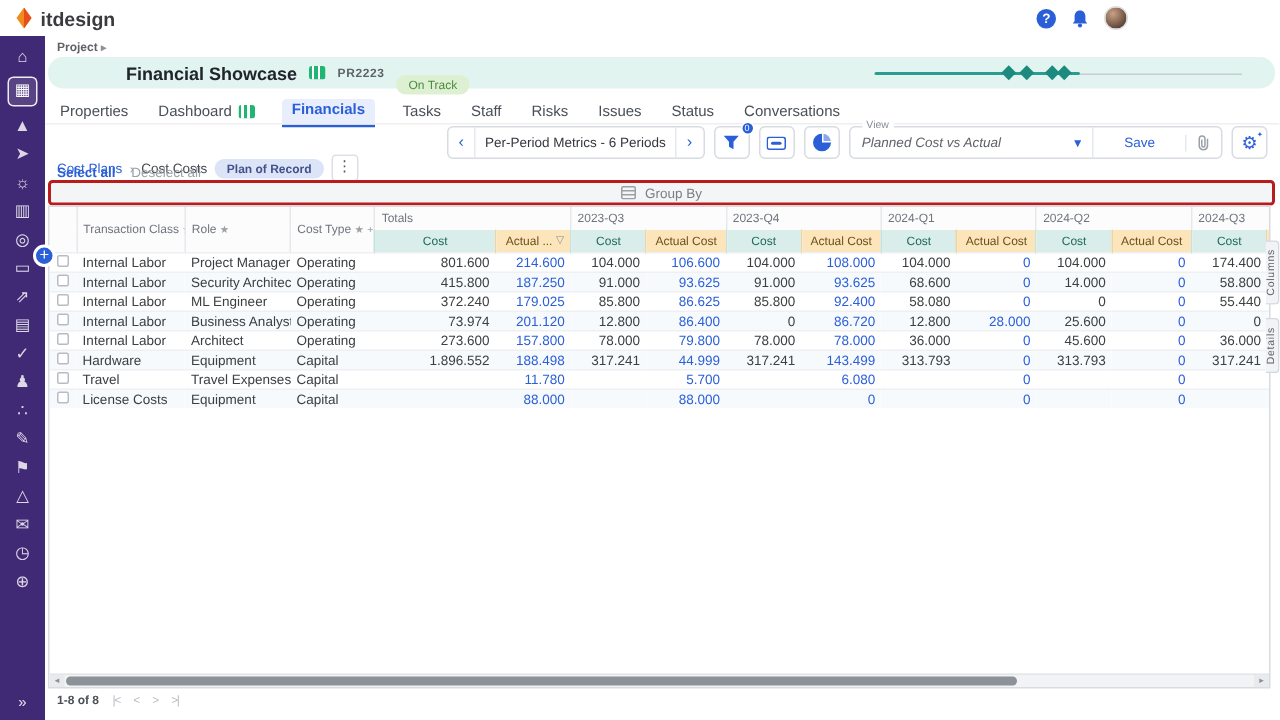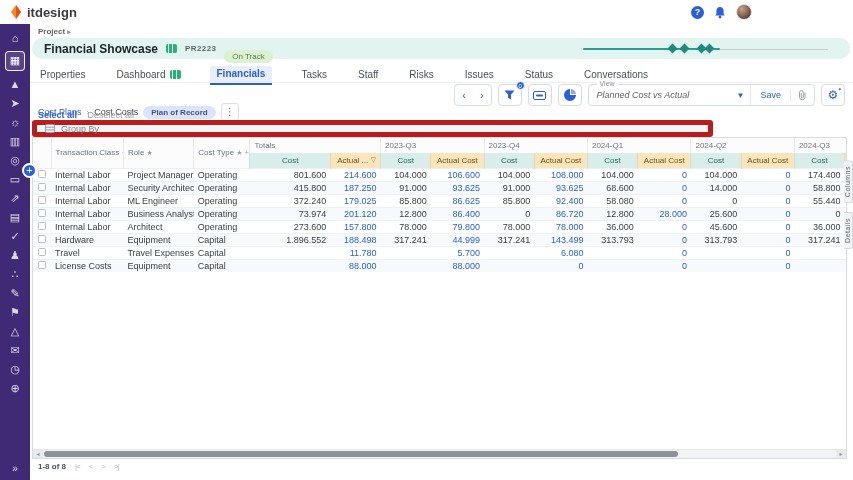--- a/index.html
+++ b/index.html
@@ -19,31 +19,31 @@
     text-align:center; cursor:pointer; }
   .side-ic.active { width:20px; height:20px; line-height:17px; border:1.5px solid rgba(255,255,255,.9);
     border-radius:4px; background:rgba(255,255,255,.12); color:#fff; }
   .side-expand { position:absolute; bottom:6px; left:0; width:30px; text-align:center;
     color:rgba(255,255,255,.85); font-size:10px; cursor:pointer; }
   .main { position:absolute; left:30px; top:24px; width:823px; height:456px; background:#fff; }
   .crumb { position:absolute; left:8px; top:3px; font-size:8px; color:#5f6368; font-weight:bold; }
   .crumb .caret { color:#8a8f98; font-size:7px; }
   .banner { position:absolute; left:2px; top:14px; width:818px; height:21px; background:#e1f4ef;
     border-radius:10px; display:flex; align-items:center; padding:0 12px; gap:8px; }
-  .banner-title { font-size:12px; font-weight:bold; color:#20242c; }
+  .banner-title { font-size:12px; font-weight:bold; color:#20242c;margin-left:40px; }
   .green-badge { display:inline-block; width:11px; height:9px; border-radius:2px; background:#21b573;
     background-image:linear-gradient(90deg, transparent 2px, #fff 2px, #fff 3.5px, transparent 3.5px,
       transparent 6px, #fff 6px, #fff 7.5px, transparent 7.5px); }
   .proj-code { font-size:8px; font-weight:bold; color:#5f6368; letter-spacing:.4px; }
   .status-pill { font-size:8px; color:#4c8a3f; background:#ddf0d2; padding:2px 8px; border-radius:9px;margin-top:16px; }
   .timeline { position:absolute; right:22px; top:9px; width:245px; height:3px; }
   .timeline .done { position:absolute; left:0; top:1px; height:2px; width:56%; background:#2a9d93; border-radius:2px; }
   .timeline .rest { position:absolute; left:56%; top:1.5px; height:1px; right:0; background:#c9cdd2; }
   .milestone { position:absolute; top:-2px; width:7px; height:7px; background:#1d8a80; transform:rotate(45deg); }
-  .tabs { position:absolute; left:8px; top:42px; display:flex; gap:27px; align-items:center; font-size:10px; color:#4a4f57; }
+  .tabs { position:absolute; left:8px; top:42px; display:flex; gap:16px; align-items:center; font-size:10px; color:#4a4f57; }
   .tab { padding:2px 2px 4px 2px; cursor:pointer; display:flex; gap:4px; align-items:center; }
   .tab.active { color:#2a5fd8; font-weight:bold; background:#e8eefc; border-radius:3px 3px 0 0;
     padding:2px 7px 4px 7px; border-bottom:2px solid #2a5fd8; }
   .tabs-rule { position:absolute; left:0; top:58px; width:823px; border-bottom:1px solid #efefef; }
   .subnav { position:absolute; left:8px; top:79px; display:flex; align-items:center; gap:5px; font-size:9px; }
   .link { color:#2a5fd8; cursor:pointer; }
   .por-pill { background:#dce4f8; color:#44518a; font-weight:bold; font-size:8px; padding:2px 8px; border-radius:9px; }
   .kebab-btn { width:18px; height:18px; border:1px solid #dcdfe5; border-radius:3px; background:#fff;
     color:#555; font-size:10px; text-align:center; line-height:16px; cursor:pointer; }
   .toolbar { position:absolute; right:8px; top:60px; display:flex; align-items:center; gap:6px; }
@@ -51,31 +51,31 @@
   .btn-group .chev { color:#2a5fd8; font-size:11px; padding:0 7px; cursor:pointer; }
   .btn-group .lbl { font-size:9px; color:#33363c; padding:0 6px; border-left:1px solid #e5e8ee; border-right:1px solid #e5e8ee; line-height:20px; }
   .icon-btn { position:relative; width:24px; height:22px; border:1px solid #d7dbe2; border-radius:4px; background:#fff;
     display:flex; align-items:center; justify-content:center; cursor:pointer; }
   .badge { position:absolute; top:-4px; right:-4px; width:9px; height:9px; border-radius:50%; background:#2a5fd8;
     color:#fff; font-size:6px; line-height:9px; text-align:center; border:1px solid #fff; }
   .view-group { position:relative; display:flex; align-items:center; border:1px solid #d7dbe2; border-radius:4px; height:22px; background:#fff; }
   .view-label { position:absolute; top:-5px; left:8px; background:#fff; padding:0 3px; font-size:7px; color:#8a8f98; }
   .view-value { font-style:italic; font-size:9px; color:#5f6368; width:148px; padding:0 8px; white-space:nowrap; overflow:hidden; }
   .view-caret { color:#2a5fd8; font-size:8px; padding-right:6px; cursor:pointer; }
-  .save-btn { font-size:9px; color:#2a5fd8; padding:0 9px; border-left:1px solid #e5e8ee; line-height:20px; cursor:pointer; }
+  .save-btn { font-size:9px; color:#2a5fd8; padding:0 20px; border-left:1px solid #e5e8ee; line-height:20px; cursor:pointer; }
   .clip { padding:0 7px; border-left:1px solid #e5e8ee; display:flex; align-items:center; }
   .gear-btn { position:relative; }
   .gear-btn .gear { color:#2a5fd8; font-size:12px; }
   .gear-btn .spark { position:absolute; top:1px; right:2px; color:#2a5fd8; font-size:5px; }
   .select-row { position:absolute; left:8px; top:86px; font-size:9px; }
   .select-all { color:#2a5fd8; font-weight:bold; cursor:pointer; }
   .deselect-all { color:#9aa0a6; margin-left:8px; cursor:pointer; }
-  .groupby { position:absolute; left:2px; top:96px; width:681px; height:17px; background:#f4f5f7;
-    border:5px solid #b91c1c; border-radius:3px; display:flex; align-items:center; gap:6px; padding:0 8px;
-    font-size:9px; color:#7a7f87; }
+  .groupby { position:absolute; left:2px; top:96px; width:818px; height:17px; background:#f4f5f7;
+    border:2px solid #b91c1c; border-radius:3px; display:flex; align-items:center; gap:6px; padding:0 8px;
+    font-size:9px; color:#7a7f87;justify-content:center; }
   .grid-wrap { position:absolute; left:2px; top:113px; width:815px; height:322px;
     border:1px solid #d8dbe0; background:#fff; overflow:hidden; }
   table { border-collapse:collapse; table-layout:fixed; width:872px; }
   th, td { font-weight:normal; font-size:9px; padding:0 4px; height:13px; overflow:hidden; white-space:nowrap; }
   tr.grp-row th { height:15px; font-size:8px; color:#70757d; text-align:left; background:#fcfcfd;
     border-left:1px solid #e6e8ec; }
   th.fixed-hdr { font-size:8px; color:#5f6368; text-align:left; background:#fff; border-left:1px solid #eceef1; }
   th.fixed-hdr .star { color:#9aa0a6; font-size:7px; }
   tr.sub-row th { height:15px; font-size:8px; text-align:center; }
   th.hc { background:#d9eeea; color:#20695d; border-left:1px solid #c6e2dc; }
@@ -203,20 +203,21 @@
     <span class="link">Cost Plans</span>
     <span style="color:#9aa0a6;font-size:8px">›</span>
     <span style="color:#44484f">Cost Costs</span>
     <span class="por-pill">Plan of Record</span>
     <span class="kebab-btn">⋮</span>
   </div>
 
   <div class="toolbar">
     <div class="btn-group">
       <span class="chev">‹</span>
+      <span class="lbl">Per-Period Metrics - 6 Periods</span>
       <span class="chev">›</span>
     </div>
     <div class="icon-btn">
       <svg width="11" height="10" viewBox="0 0 11 10">
         <path d="M0.5 0.5 H10.5 L7 4.5 V9.5 L4 7.8 V4.5 Z" fill="#2a5fd8"></path>
       </svg>
       <span class="badge">0</span>
     </div>
     <div class="icon-btn">
       <svg width="13" height="9" viewBox="0 0 13 9">

